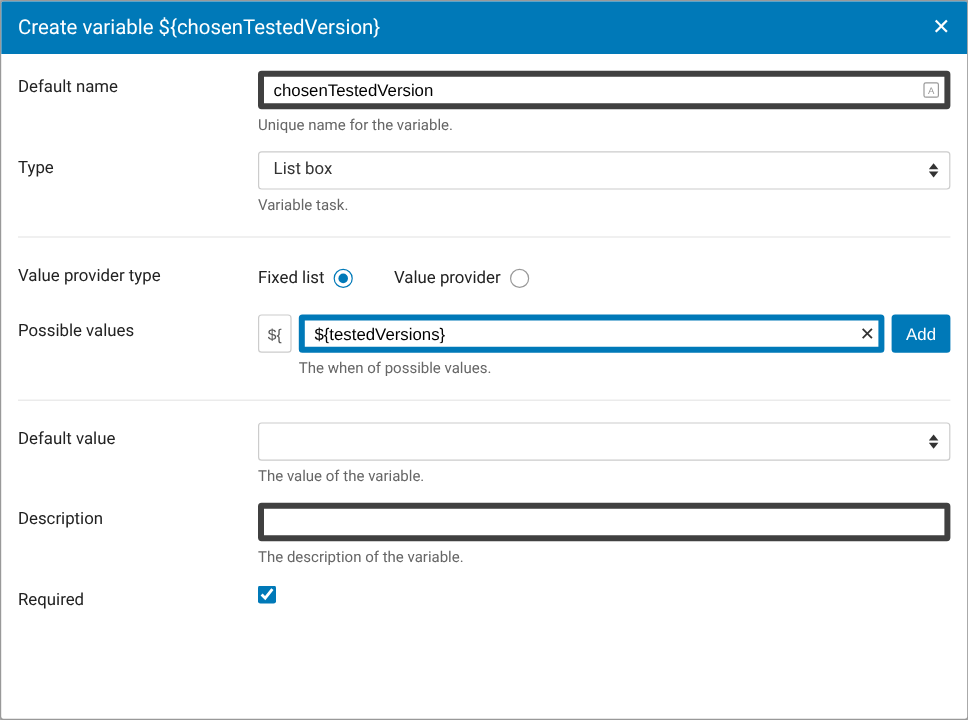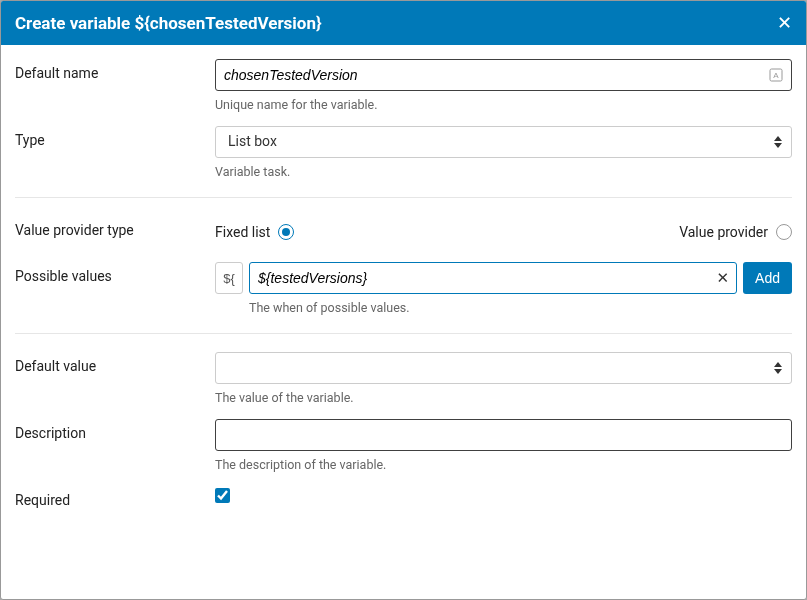--- a/index.html
+++ b/index.html
@@ -25,21 +25,21 @@
     .title-bar {
       background: #0079B8;
       color: #fff;
       padding: 12px 14px;
       display: flex;
       justify-content: space-between;
       align-items: center;
     }
     .title-text {
       font-size: 17px;
-      font-weight: 700;
+      font-weight: 400;
       text-align: right;
     }
     .close-btn {
       cursor: pointer;
       font-size: 18px;
       line-height: 1;
       font-weight: 300;
     }
     .content {
       flex: 1;
@@ -59,25 +59,24 @@
       flex-shrink: 0;
       padding-top: 6px;
       color: #222;
     }
     .form-field {
       flex: 1;
     }
     .text-input {
       width: 100%;
       padding: 6px 8px;
-      border: 1px solid #404040;
+      border: 5px solid #404040;
       border-radius: 3px;
       font-size: 14px;
       height: 32px;
-      font-style: italic;
     }
     .text-input.focused {
       border-color: #0079B8;
     }
     .help-text {
       font-size: 12.5px;
       color: #666;
       margin-top: 6px;
     }
     .select-wrap {
@@ -123,21 +122,20 @@
     .hr-sep {
       border: none;
       border-top: 1px solid #e6e6e6;
       margin: 18px 0 18px 0;
     }
     .radio-row {
       display: flex;
       gap: 34px;
       align-items: center;
       height: 32px;
-      justify-content: space-between;
     }
     .radio-item {
       display: flex;
       align-items: center;
       gap: 8px;
       cursor: pointer;
     }
     .radio-label-text { color: #222; }
     .radio-circle {
       width: 16px; height: 16px;

